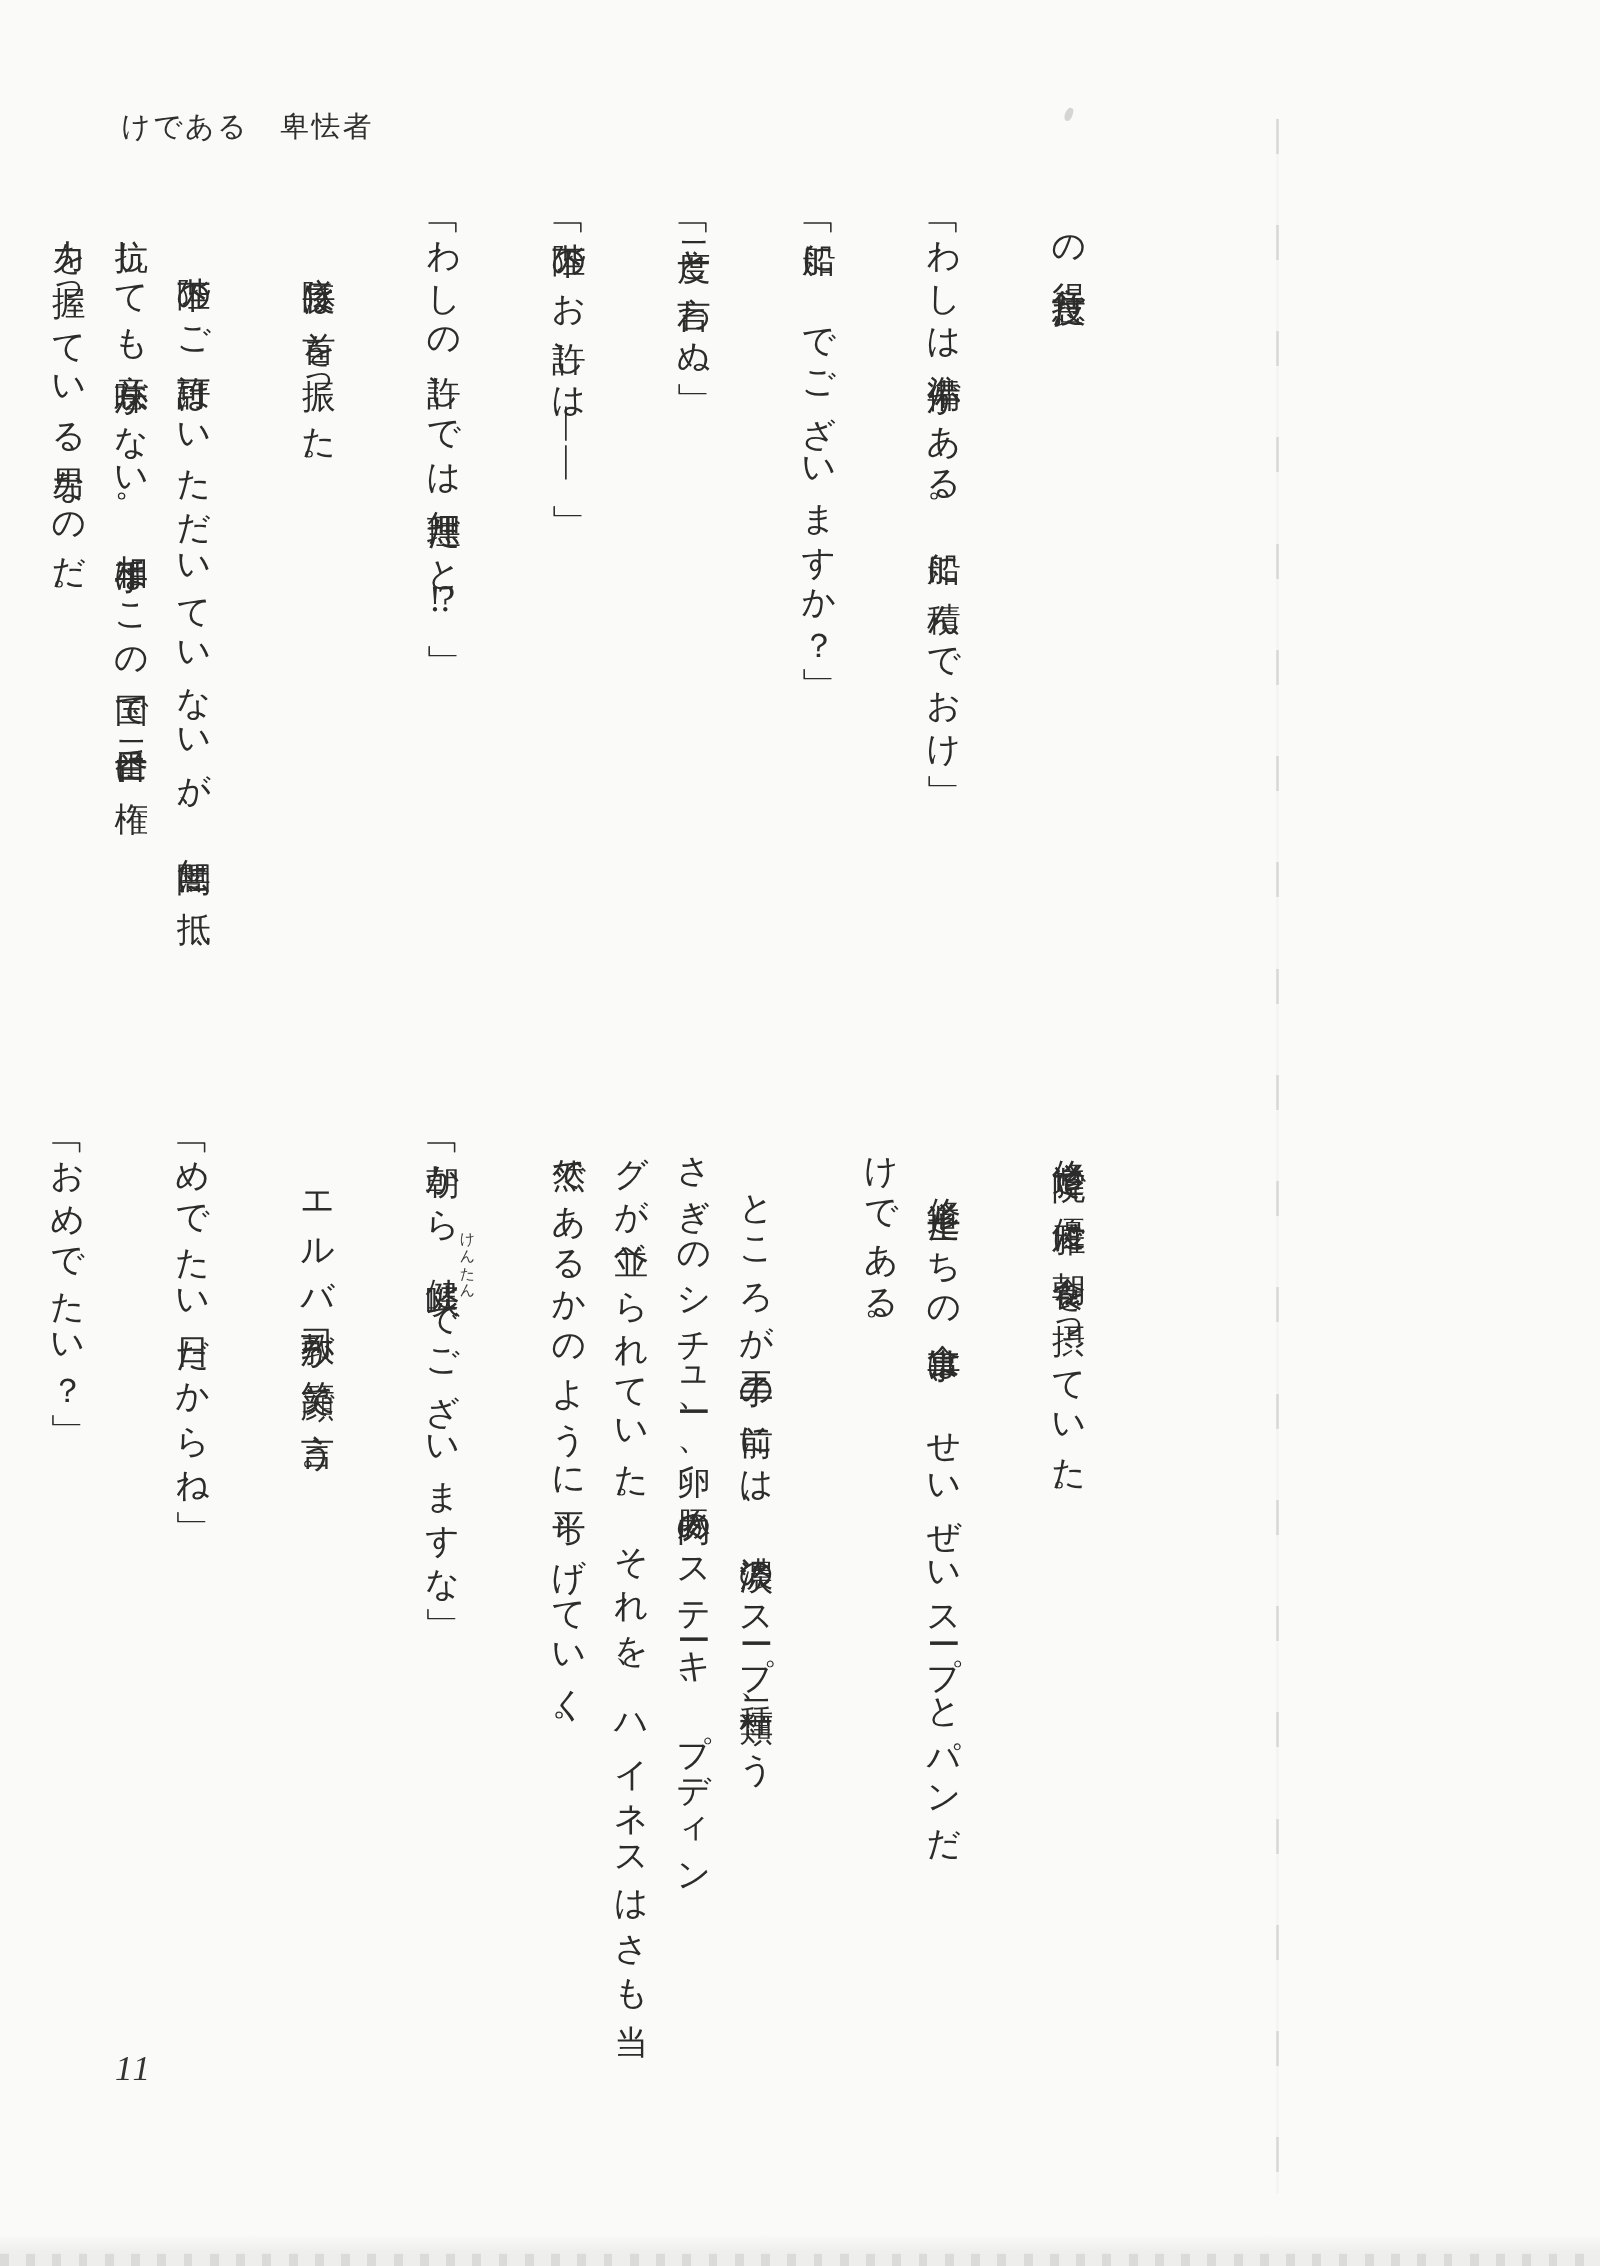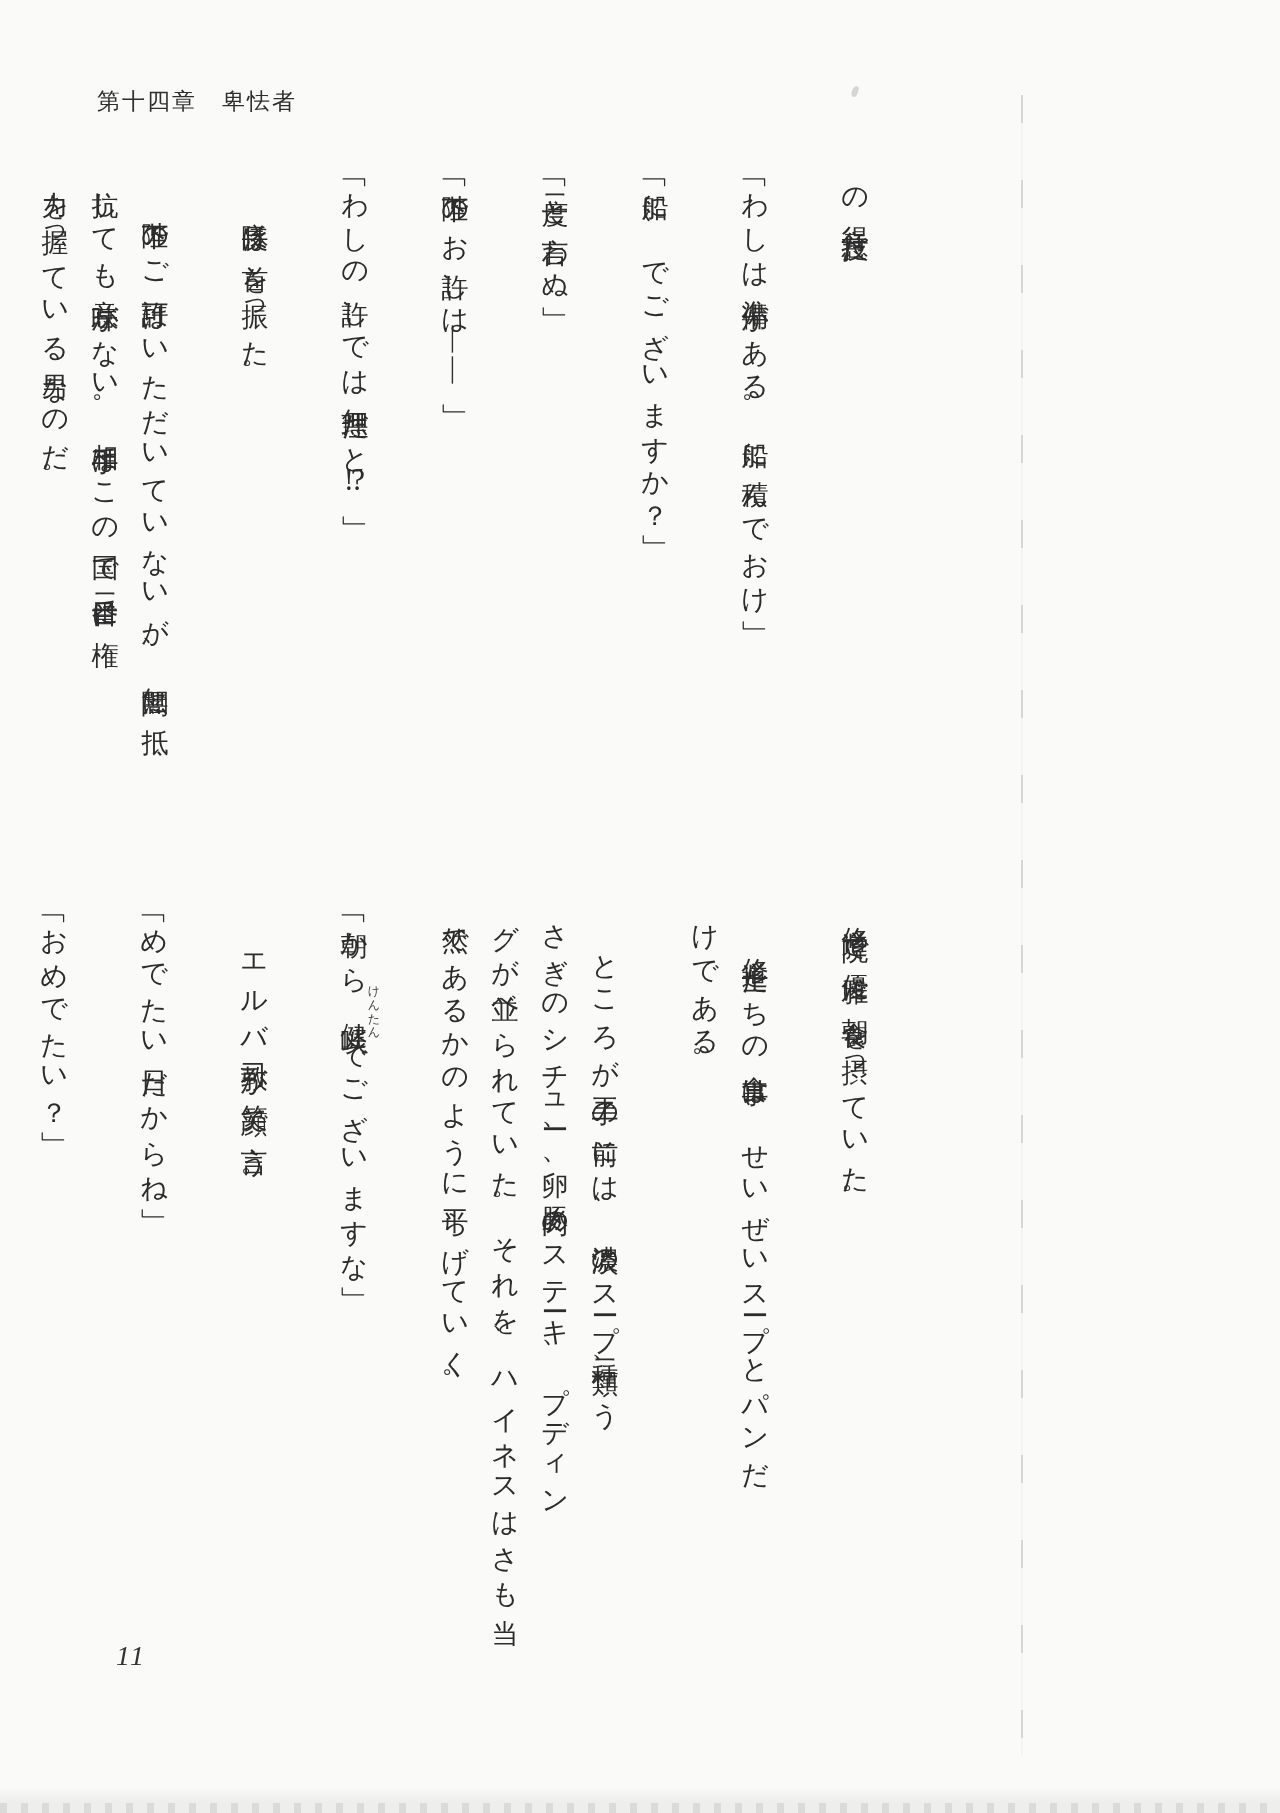--- a/index.html
+++ b/index.html
@@ -40,21 +40,20 @@
     color:#3a3a3a;
   }
   .page-num{
     position:absolute;
     left:92px;
     top:1640px;
     font-size:28px;
     font-style:italic;
     letter-spacing:2px;
     color:#333;
-    margin-left:24px;
   }
   .fold-line{
     position:absolute;
     left:1021px;
     top:95px;
     width:2px;
     height:1660px;
     background:repeating-linear-gradient(
       to bottom,
       rgba(172,172,166,0.45) 0 28px,
@@ -89,21 +88,21 @@
         rgba(150,150,146,0.22) 0 7px,
         rgba(235,235,232,0.05) 7px 21px),
       #eeeeec;
   }
 </style>
 </head>
 <body>
 
 <div class="page">
 
-  <div class="chapter-header">第十四章　卑怯者</div>
+  <div class="chapter-header">けである　卑怯者</div>
 
   <div class="vblock" id="topBlock">
     <p>の得意技だ。</p>
     <p>「わしは準備がある。船に積んでおけ」</p>
     <p>「船に、でございますか？」</p>
     <p>「二度と言わぬ」</p>
     <p>「陛下のお許しは――」</p>
     <p>「わしの許しでは無理だと⁉」</p>
     <p>　隊長は首を振った。</p>
     <p>　陛下のご許可はいただいていないが、無闇に抵

